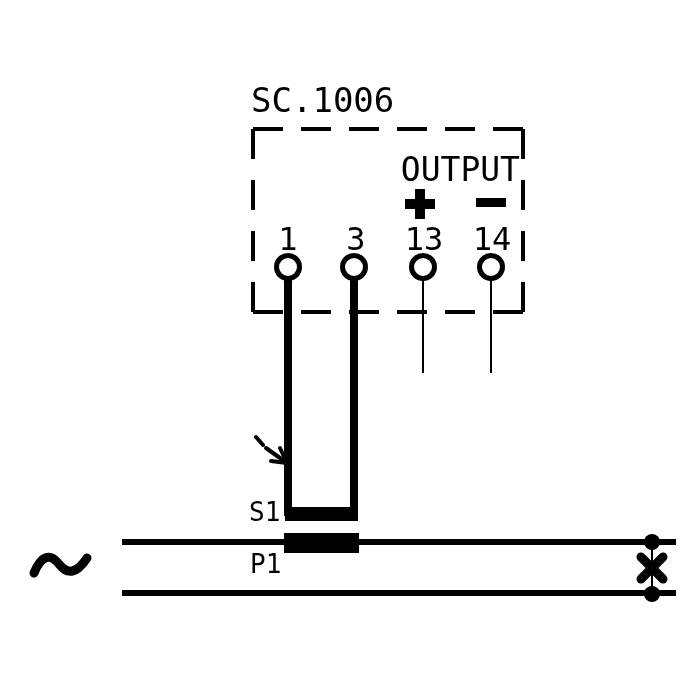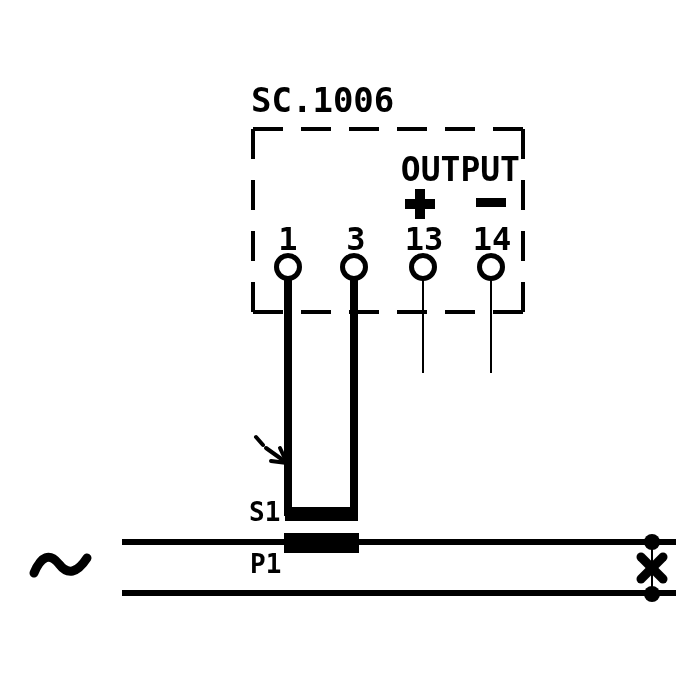--- a/index.html
+++ b/index.html
@@ -6,21 +6,20 @@
     margin: 0;
     padding: 0;
     background: #ffffff;
   }
   .stage {
     position: relative;
     width: 700px;
     height: 700px;
     background: #ffffff;
     overflow: hidden;
-    font-weight: bold;
   }
   svg text {
     font-family: "DejaVu Sans Mono", "Liberation Mono", monospace;
     fill: #000000;
   }
   .t-title    { font-size: 34px; }
   .t-output   { font-size: 33px; }
   .t-terminal { font-size: 32px; text-anchor: middle; }
   .t-winding  { font-size: 26px; }
 </style>

